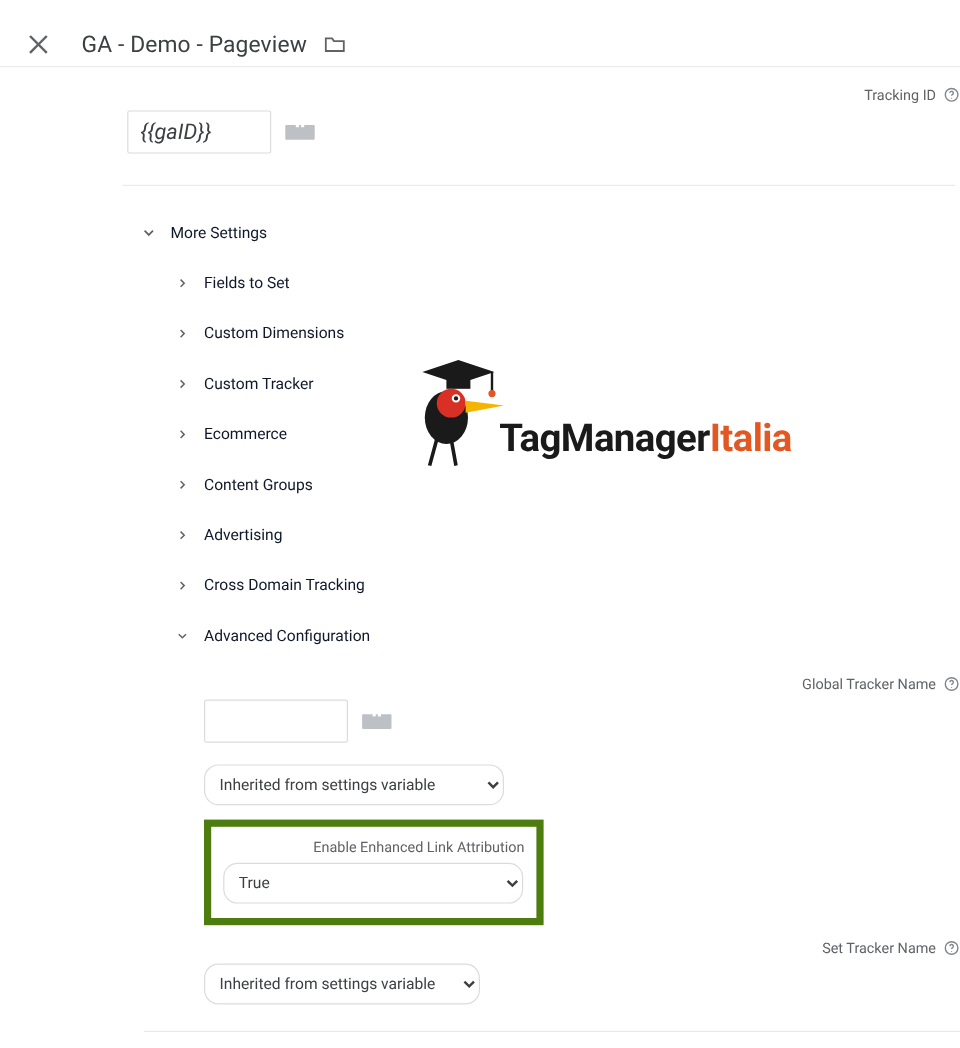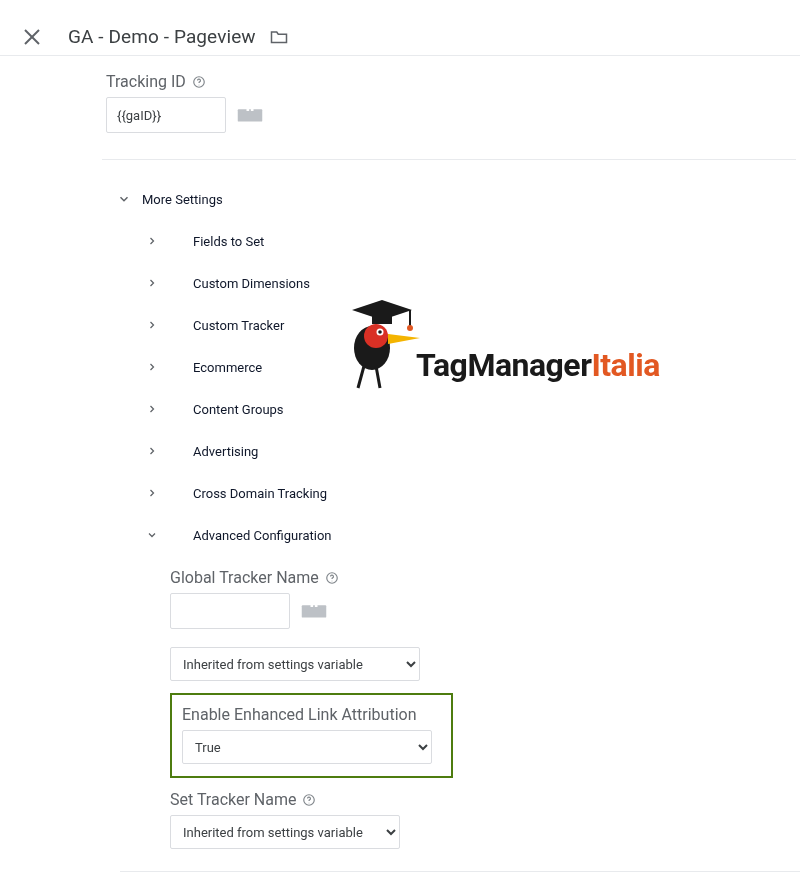--- a/index.html
+++ b/index.html
@@ -2,38 +2,38 @@
 <html><head>
 <meta charset="utf-8">
 <style>
   * { box-sizing: border-box; margin: 0; padding: 0; font-family: Roboto, "Helvetica Neue", Arial, sans-serif; }
   body { background: #fff; color: #202124; width: 800px; }
   .header { height: 56px; display: flex; align-items: center; padding: 18px 16px 0 20px; border-bottom: 1px solid #e8eaed; }
   .close-icon { width: 24px; height: 24px; cursor: pointer; color: #5f6368; margin-right: 24px; }
   .page-title { font-size: 19px; font-weight: 400; color: #3c4043; letter-spacing: .1px; }
   .folder-icon { width: 18px; height: 16px; margin-left: 14px; color: #5f6368; }
   .content { padding: 16px 0 30px 106px; }
-  .field-label { font-size: 16px; color: #5f6368; display: flex; align-items: center; margin-bottom: 6px; }
+  .field-label { font-size: 12px; color: #5f6368; display: flex; align-items: center; margin-bottom: 6px; justify-content: flex-end; }
   .help-icon { width: 14px; height: 14px; margin-left: 6px; color: #80868b; }
   .input-row { display: flex; align-items: center; }
-  .text-input { width: 120px; height: 34px; border: 1px solid #dadce0; border-radius: 2px; padding: 17px 10px; font-size: 13px; color: #3c4043; }
+  .text-input { width: 120px; height: 34px; border: 1px solid #dadce0; border-radius: 2px; padding: 17px 10px; font-size: 18px; color: #3c4043; font-style: italic; }
   .text-input.wide { width: 120px; }
   .var-picker { width: 28px; height: 22px; margin-left: 10px; color: #bdc1c6; cursor: pointer; }
   .divider { border-top: 1px solid #e8eaed; margin: 26px 0 18px -4px; width: 100%; }
   .row { display: flex; align-items: center; height: 42px; }
   .expander { width: 24px; height: 24px; display: flex; align-items: center; justify-content: center; color: #5f6368; margin-right: 6px; cursor: pointer; }
   .row-label { font-size: 13px; color: #0f172a; }
   .section-more { padding-left: 6px; }
   .sub-rows { padding-left: 28px; }
-  .sub-rows .row { height: 42px; gap: 23px; }
+  .sub-rows .row { height: 42px; }
   .adv-block { margin-top: 12px; padding-left: 30px; }
   .adv-block .field-label { margin-bottom: 6px; }
   .adv-block .text-input { width: 120px; }
-  .select-row select { width: 250px; height: 34px; border: 1px solid #dadce0; border-radius: 2px; font-size: 13px; color: #3c4043; padding: 0 8px; background:#fff; }
-  .highlight-box { border: 2px solid #4d7c0f; padding: 10px 10px 12px 10px; margin: 12px 0 12px 0; width: 283px; }
+  .select-row select { width: 250px; height: 34px; border: 1px solid #dadce0; border-radius: 12px; font-size: 13px; color: #3c4043; padding: 0 8px; background:#fff; }
+  .highlight-box { border: 6px solid #4d7c0f; padding: 10px 10px 12px 10px; margin: 12px 0 12px 0; width: 283px; }
   .adv-settings-row { display:flex; align-items:center; padding: 18px 0 0 6px; border-top:1px solid #e8eaed; margin-top:22px; margin-left: 14px;}
   
   
   .watermark { position: absolute; left: 336px; top: 296px; pointer-events:none; }
   .watermark .txt { font-size: 32px; font-weight: 700; letter-spacing: -.5px; }
   .watermark .black { color:#1a1a1a; }
   .watermark .orange { color:#e25822; }
   svg { display:block; }
 </style>
 </head>

